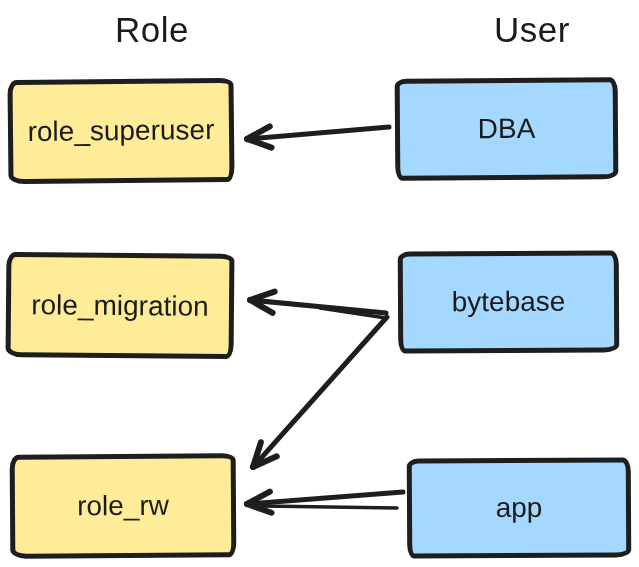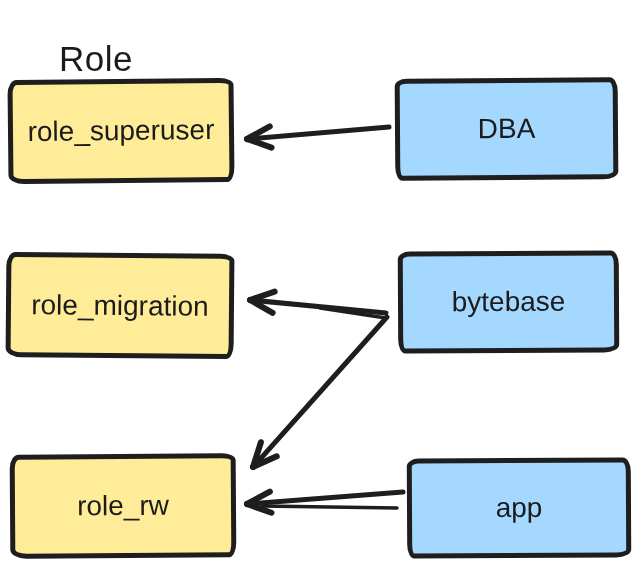--- a/index.html
+++ b/index.html
@@ -15,24 +15,23 @@
     width:639px;height:567px;
     background:var(--canvas-bg);
     overflow:hidden;
     font-family:"Liberation Sans","DejaVu Sans",sans-serif;
     color:var(--text);
   }
   .heading{
     position:absolute;
     font-size:35px;
     line-height:1;
-    text-align:left;
+    text-align:right;
     color:var(--text);
     letter-spacing:0.5px;
-    margin-top:29px;
   }
   .node{
     position:absolute;
     box-sizing:border-box;
     border:5px solid var(--stroke);
     display:flex;
     align-items:center;
     justify-content:center;
   }
   .node .label{
@@ -54,20 +53,21 @@
     pointer-events:none;
   }
 </style>
 </head>
 <body>
 
 <div class="canvas">
 
   <div class="heading" style="left:59px;top:12px;width:130px;">Role</div>
 
+  <div class="heading" style="left:440px;top:12px;width:130px;">User</div>
 
   <div class="node role-node" style="left:8px;top:79px;width:226px;height:104px;transform:rotate(-0.6deg);">
     <span class="label">role_superuser</span>
   </div>
 
   <div class="node user-node" style="left:395px;top:78px;width:223px;height:102px;transform:rotate(-0.4deg);">
     <span class="label">DBA</span>
   </div>
 
   <div class="node role-node" style="left:6px;top:253px;width:228px;height:105px;transform:rotate(0.5deg);">

